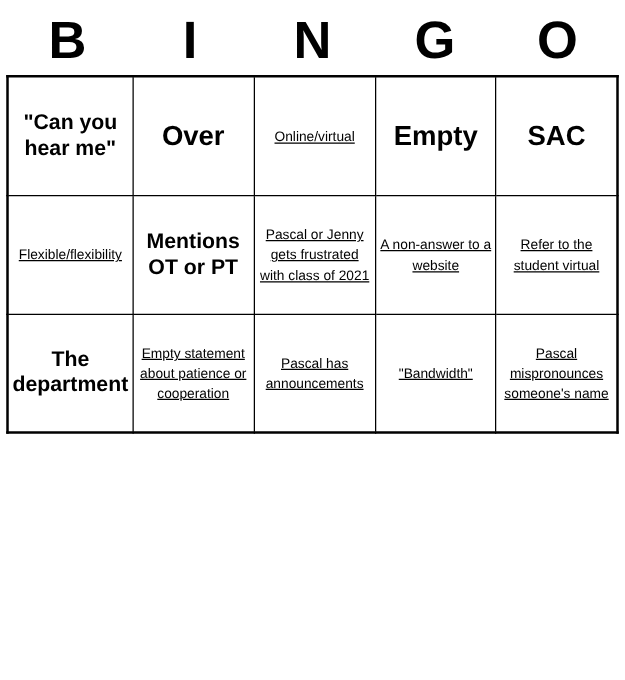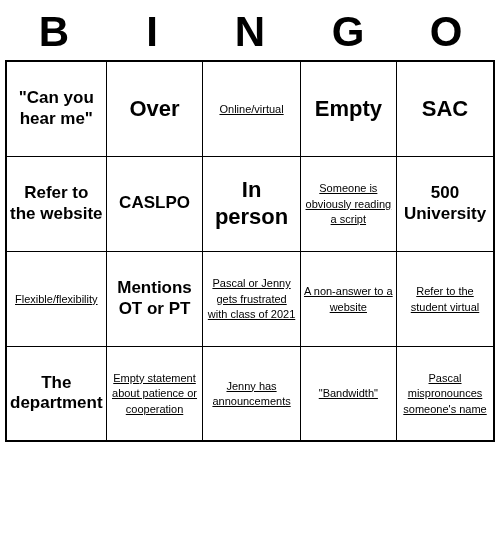--- a/index.html
+++ b/index.html
@@ -85,34 +85,27 @@
 <table class="bingo-grid">
   <tbody id="grid-body">
   <tr>
         <td><span class="medium-text">"Can you hear me"</span></td>
         <td><span class="large-text">Over</span></td>
         <td><span class="small-text">Online/virtual</span></td>
         <td><span class="large-text">Empty</span></td>
         <td><span class="large-text">SAC</span></td>
       </tr>
       <tr>
-        <td><span class="medium-text">Refer to the website</span></td>
-        <td><span class="medium-text">CASLPO</span></td>
-        <td><span class="large-text">In person</span></td>
-        <td><span class="small-text">Someone is obviously reading a script</span></td>
-        <td><span class="medium-text">500 University</span></td>
-      </tr>
-      <tr>
         <td><span class="small-text">Flexible/flexibility</span></td>
         <td><span class="medium-text">Mentions OT or PT</span></td>
         <td><span class="small-text">Pascal or Jenny gets frustrated with class of 2021</span></td>
         <td><span class="small-text">A non-answer to a website</span></td>
         <td><span class="small-text">Refer to the student virtual</span></td>
       </tr>
       <tr>
         <td><span class="medium-text">The department</span></td>
         <td><span class="small-text">Empty statement about patience or cooperation</span></td>
-        <td><span class="small-text">Jenny has announcements</span></td>
+        <td><span class="small-text">Pascal has announcements</span></td>
         <td><span class="small-text">"Bandwidth"</span></td>
         <td><span class="small-text">Pascal mispronounces someone's name</span></td>
       </tr>
     </tbody>
 </table>
 
 </body></html>

